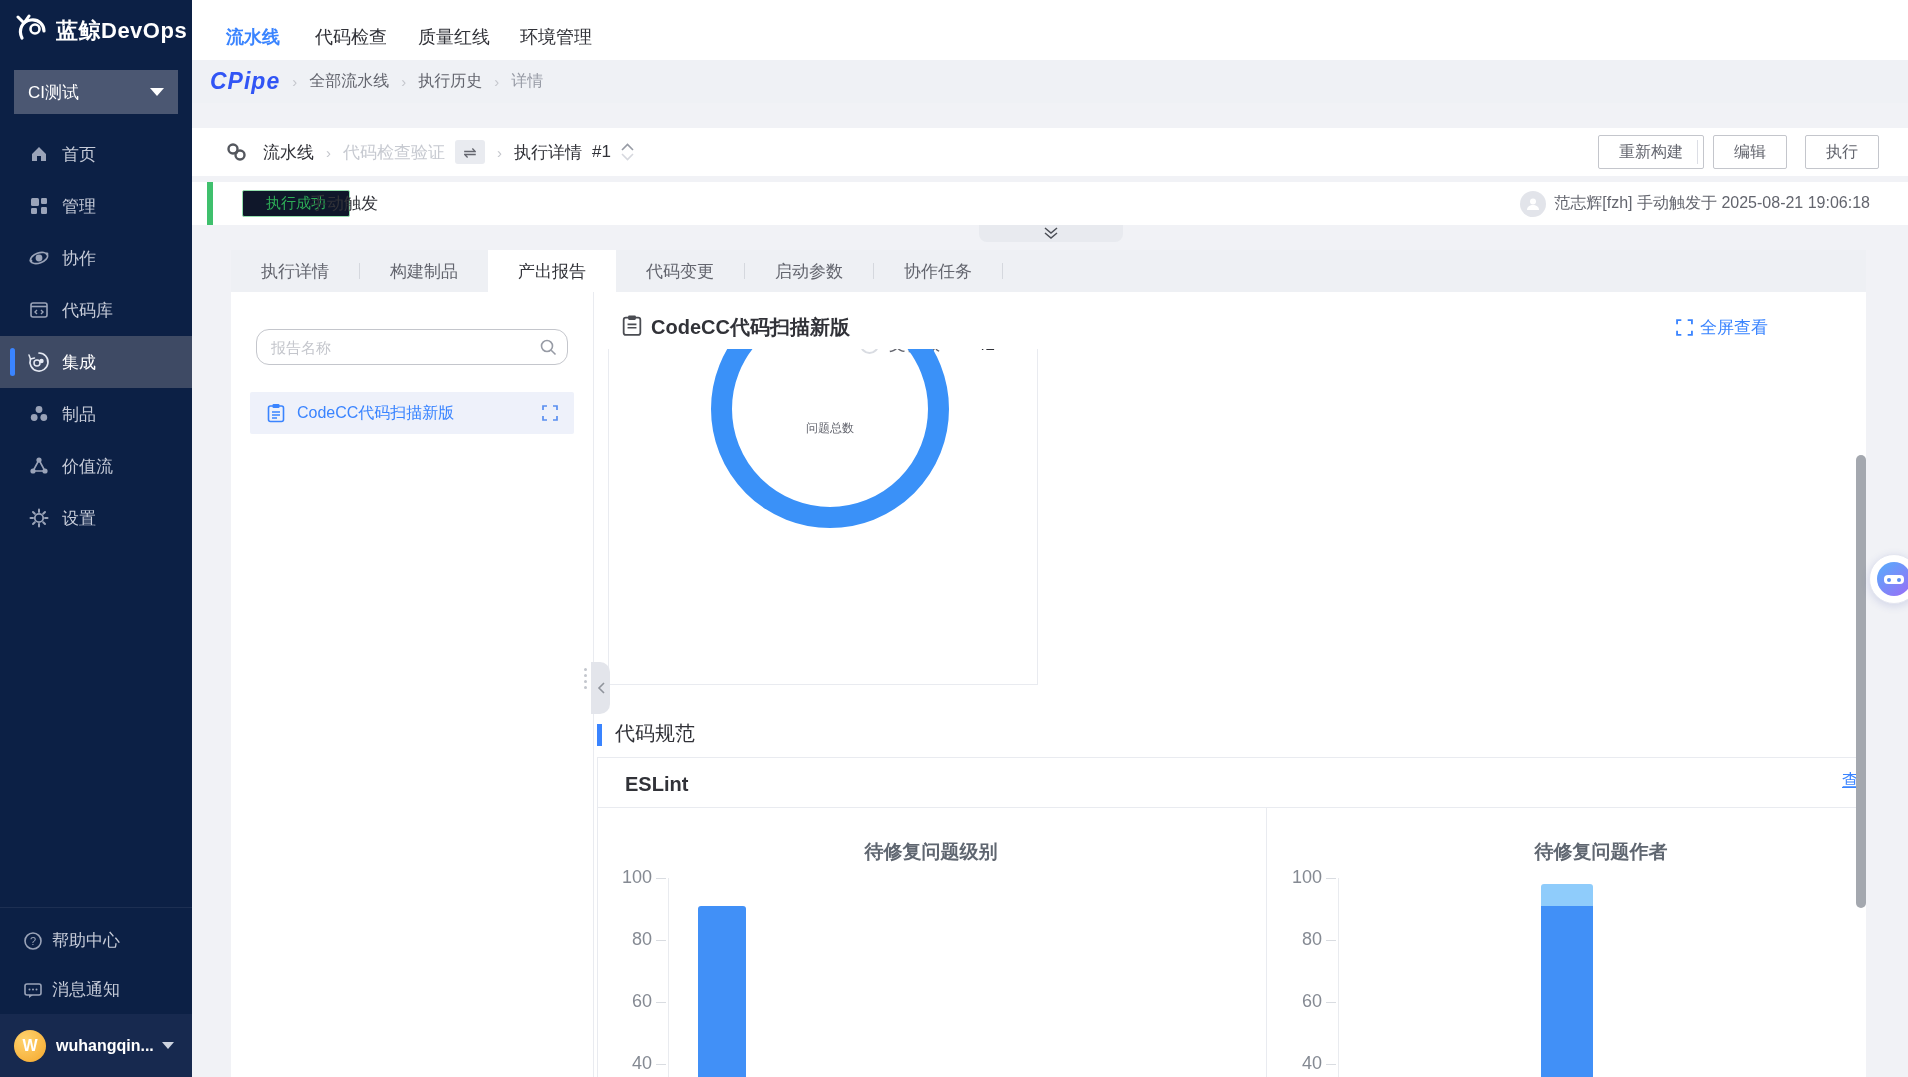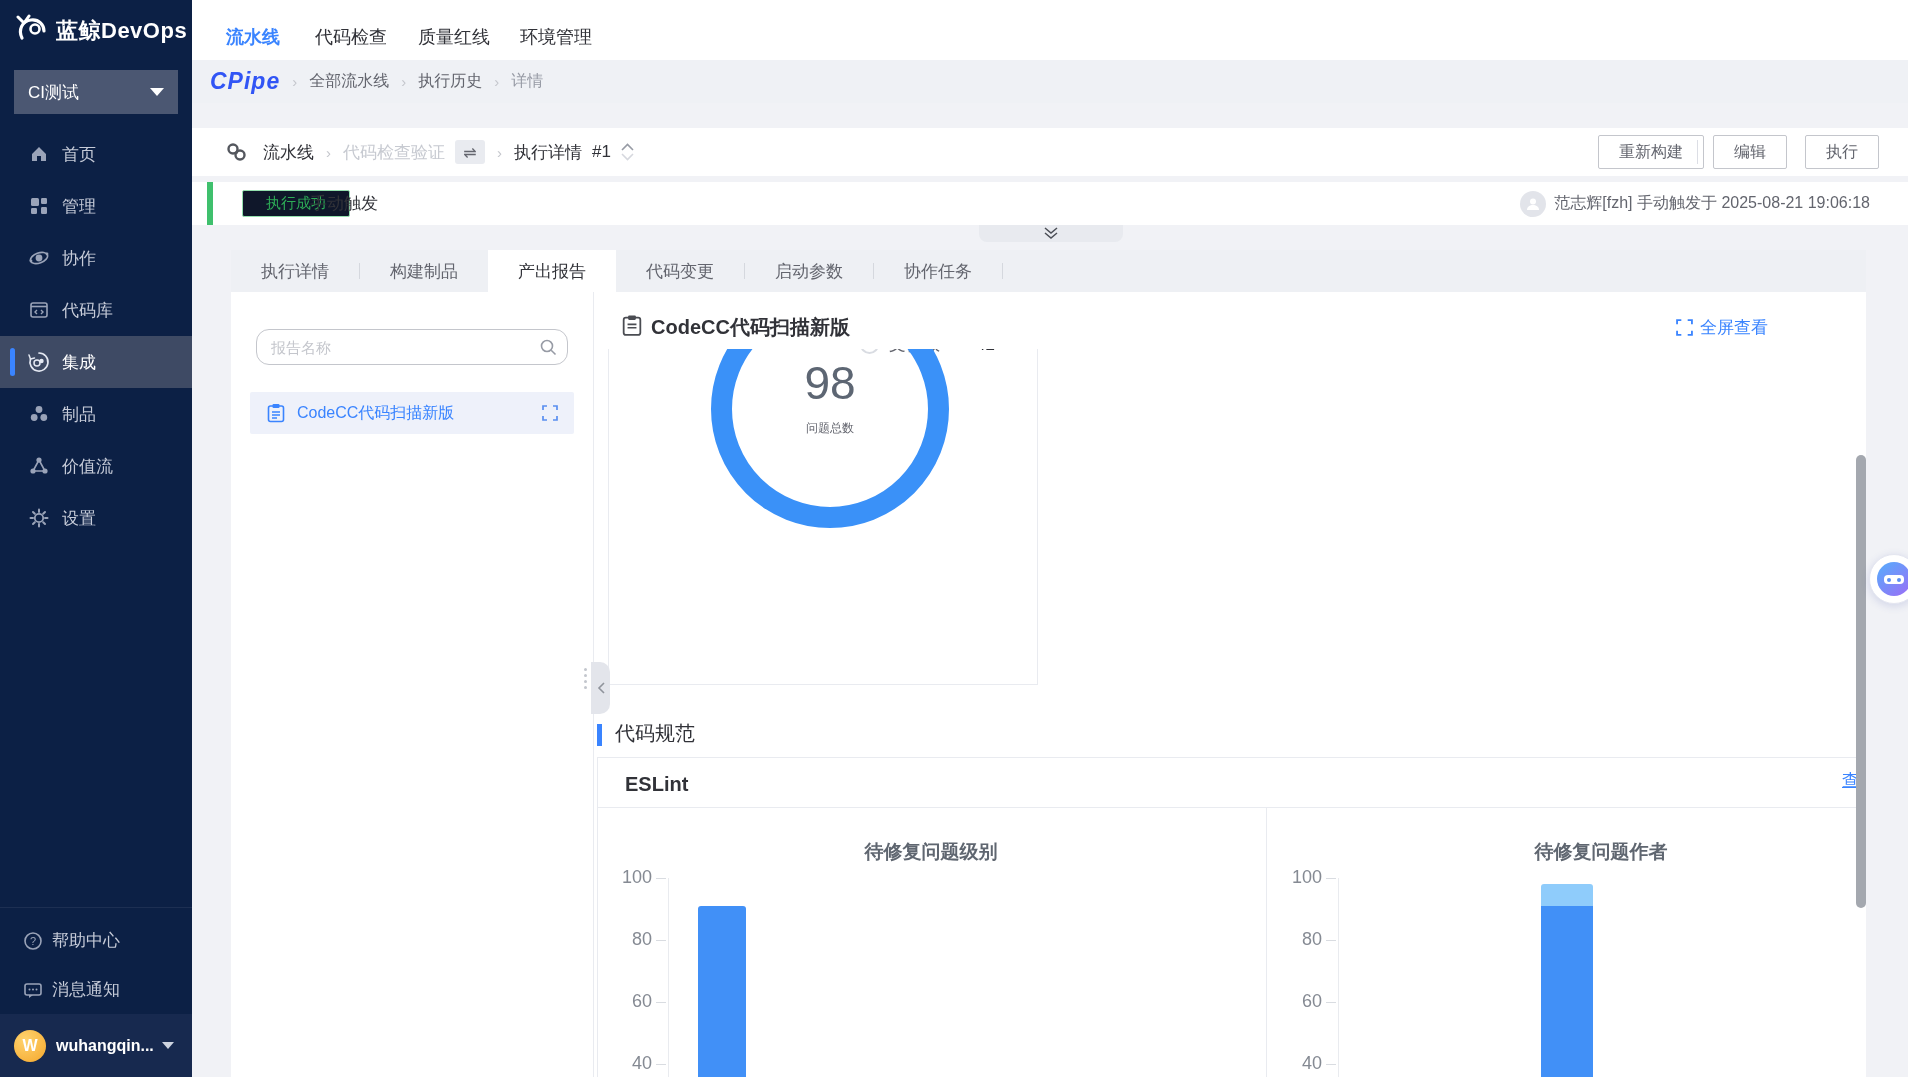--- a/index.html
+++ b/index.html
@@ -398,21 +398,20 @@
 
     <div class="report-body">
       <div class="legend-row">
         <span class="legend-dot"></span>
         <span class="legend-label">文件数</span>
         <span class="legend-val">42</span>
       </div>
 
       <div class="donut-card">
         <div class="donut-ring"></div>
-        <div class="donut-num">98</div>
         <div class="donut-label">问题总数</div>
       </div>
 
       <div class="sec-bar"></div>
       <div class="sec-title">代码规范</div>
 
       <div class="eslint-panel"></div>
       <div class="eslint-title">ESLint</div>
       <div class="eslint-hline"></div>
       <div class="viewlink-clip">

